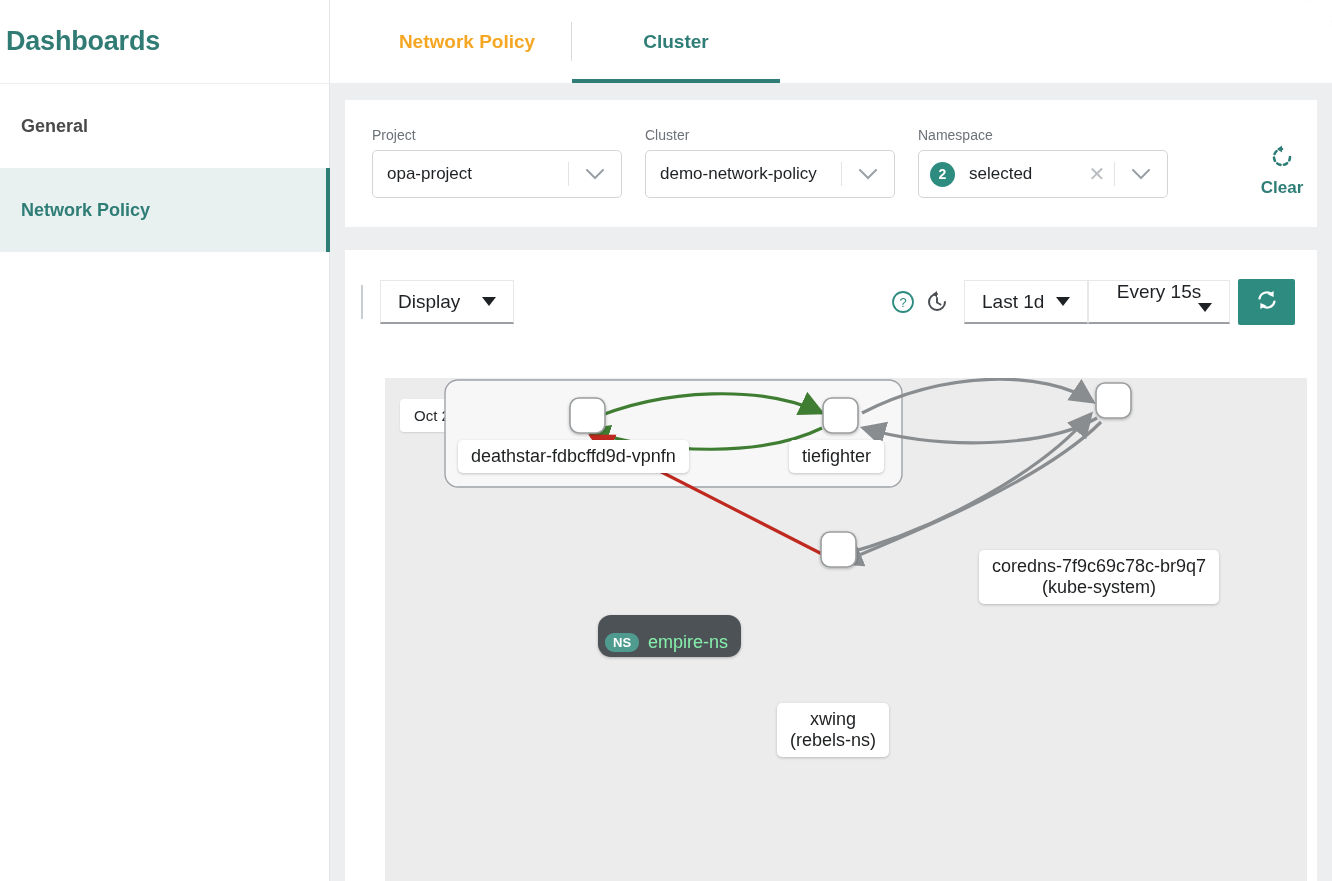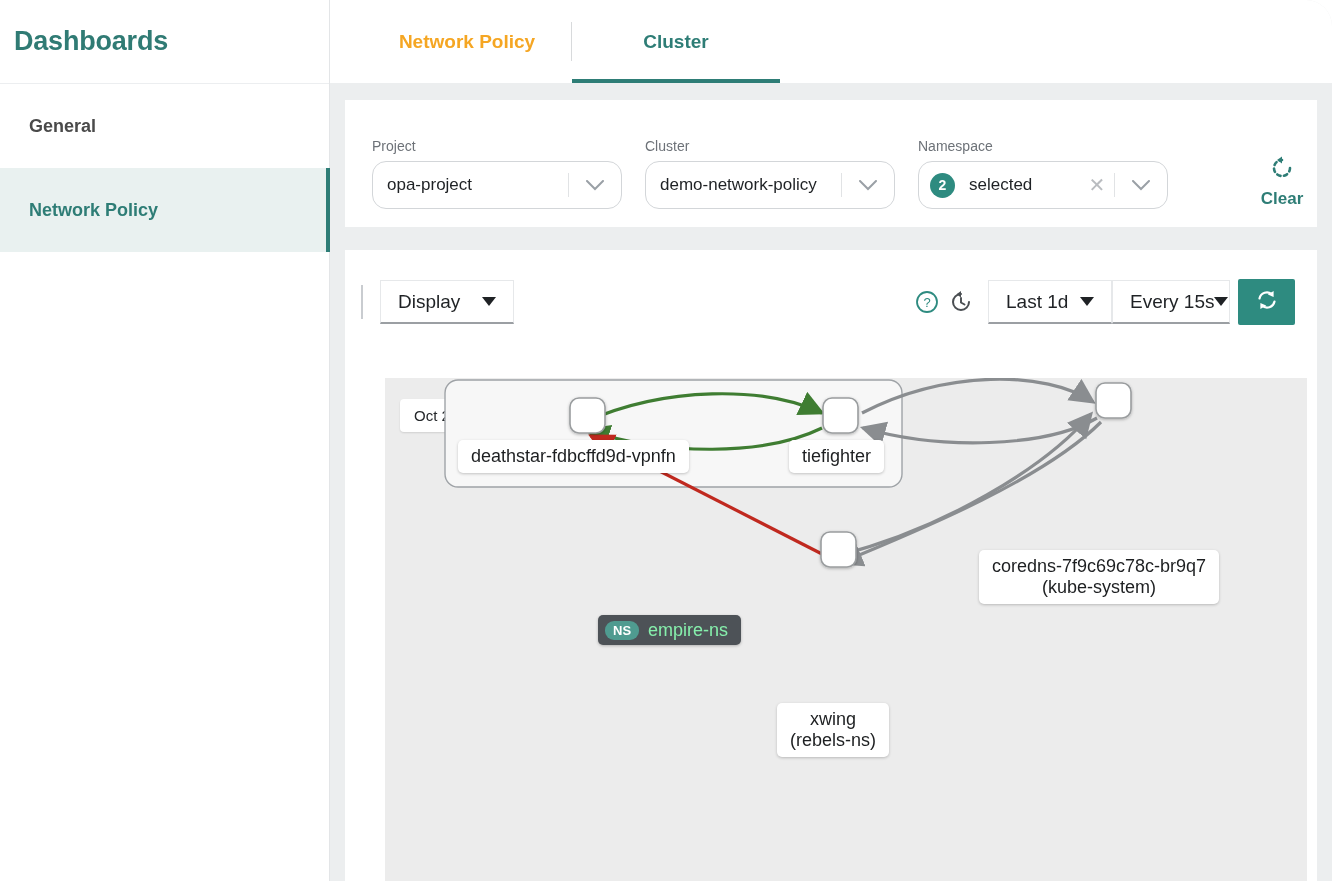--- a/index.html
+++ b/index.html
@@ -25,35 +25,35 @@
     width: 330px;
     height: 881px;
     background: #ffffff;
     border-right: 1px solid #e3e5e7;
     box-sizing: border-box;
   }
   #sidebar-header {
     height: 84px;
     display: flex;
     align-items: center;
-    padding-left: 14px;
+    padding-left: 6px;
     border-bottom: 1px solid #eceef0;
     box-sizing: border-box;
   }
   #sidebar-title {
     font-size: 27px;
     font-weight: bold;
     color: #307b74;
     letter-spacing: -0.2px;
   }
   .nav-item {
     height: 84px;
     display: flex;
     align-items: center;
-    padding-left: 29px;
+    padding-left: 21px;
     font-size: 18px;
     font-weight: bold;
     color: #4a4a4a;
     box-sizing: border-box;
     cursor: pointer;
     position: relative;
   }
   .nav-item.active {
     background: #e9f1f0;
     color: #2e7d76;
@@ -120,33 +120,33 @@
     position: absolute;
     left: 15px; top: 100px;
     width: 972px;
     height: 127px;
     background: #ffffff;
     box-sizing: border-box;
   }
   #filter-row {
     display: flex;
     align-items: flex-end;
-    padding: 38px 0 0 27px;
+    padding: 27px 0 0 27px;
     gap: 23px;
   }
   .field-label {
     font-size: 14px;
     color: #6d7278;
     margin-bottom: 7px;
     display: block;
   }
   .select-box {
     height: 48px;
     border: 1px solid #d3d6d9;
-    border-radius: 14px;
+    border-radius: 5px;
     background: #ffffff;
     display: flex;
     align-items: center;
     box-sizing: border-box;
     cursor: pointer;
   }
   .select-value {
     flex: 1;
     font-size: 17px;
     color: #1f2225;
@@ -310,25 +310,25 @@
     box-shadow: 0 1px 3px rgba(0,0,0,0.22);
     white-space: pre;
     text-align: center;
     line-height: 1.16;
     cursor: pointer;
   }
   #ns-chip {
     position: absolute;
     left: 213px; top: 237px;
     background: #4d5257;
-    border-radius: 5px;
+    border-radius: 13px;
     height: 30px;
     display: flex;
     align-items: center;
-    padding: 0 13px 0 7px;
+    padding: 12px 13px 0 7px;
     box-shadow: 0 1px 3px rgba(0,0,0,0.25);
     cursor: pointer;
   }
   #ns-chip-badge {
     background: #4f9b90;
     color: #ffffff;
     font-size: 13px;
     font-weight: bold;
     border-radius: 9px;
     padding: 2px 8px;
@@ -444,21 +444,21 @@
             <svg width="24" height="24" viewBox="0 0 24 24">
               <path d="M20 12 A8 8 0 1 1 12 4" stroke="#4a4e52" stroke-width="2" fill="none" stroke-linecap="round"></path>
               <path d="M12 1 L12 7.5 L7.5 4.2 Z" fill="#4a4e52"></path>
               <path d="M12 8 L12 12.5 L15.5 14.5" stroke="#4a4e52" stroke-width="1.9" fill="none" stroke-linecap="round"></path>
             </svg>
           </span>
           <div class="flat-select" style="width:124px;">
             <span class="label">Last 1d</span>
             <span class="tri-down" style="margin-left:auto;"></span>
           </div>
-          <div class="flat-select" style="width:118px;">
+          <div class="flat-select" style="width:142px;flex-direction:column;">
             <span class="label">Every 15s</span>
             <span class="tri-down" style="margin-left:auto;"></span>
           </div>
           <div id="refresh-btn">
             <span>
               <svg width="24" height="24" viewBox="0 0 24 24">
                 <path d="M4.5 10.5 A7.5 7.5 0 0 1 17 6.5" stroke="#ffffff" stroke-width="2.2" fill="none" stroke-linecap="round"></path>
                 <path d="M19.5 13.5 A7.5 7.5 0 0 1 7 17.5" stroke="#ffffff" stroke-width="2.2" fill="none" stroke-linecap="round"></path>
                 <path d="M18.6 3 L18.6 9 L12.8 6.6 Z" fill="#ffffff"></path>
                 <path d="M5.4 21 L5.4 15 L11.2 17.4 Z" fill="#ffffff"></path>

